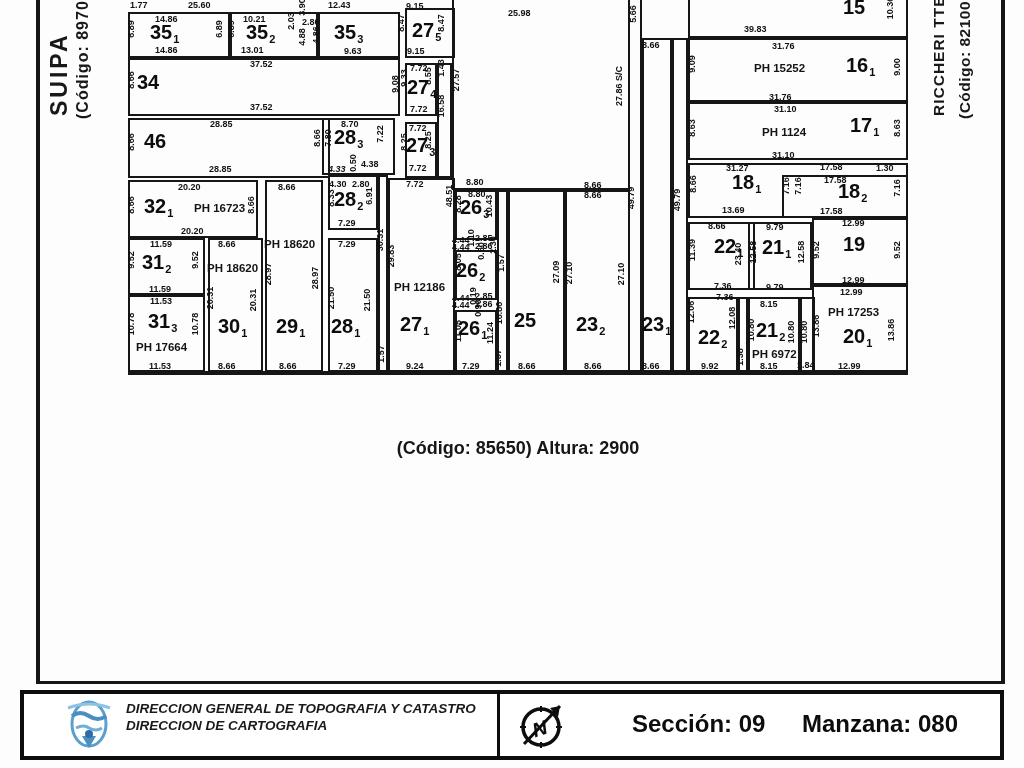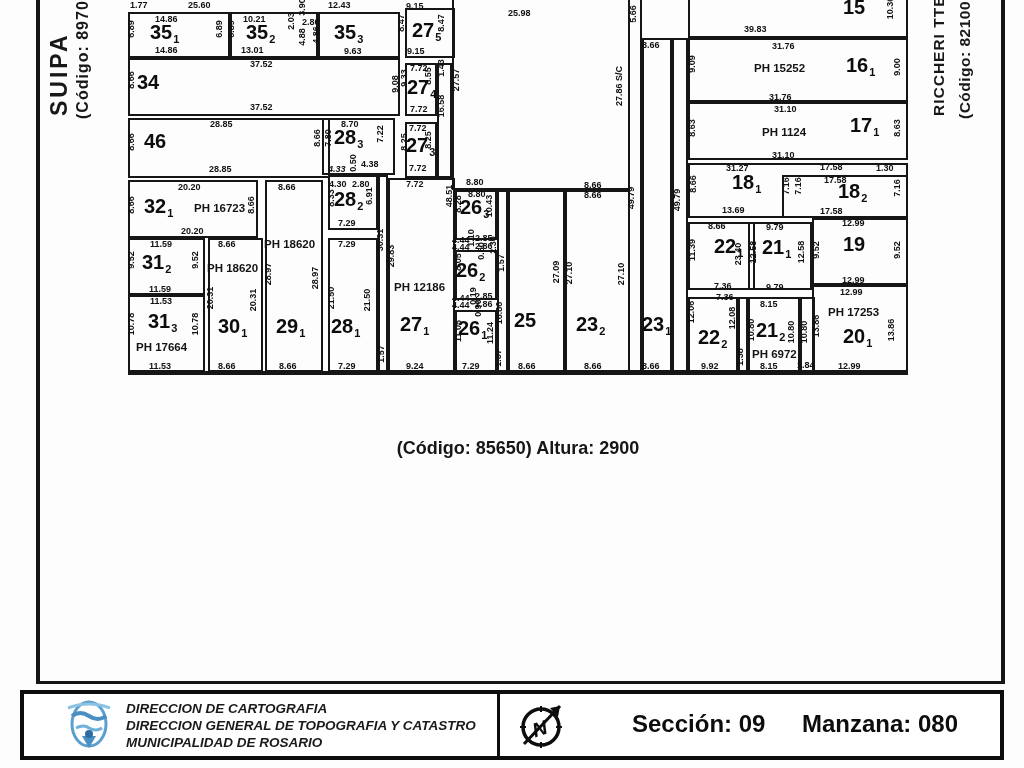--- a/index.html
+++ b/index.html
@@ -308,23 +308,22 @@
       <svg width="54" height="56" viewBox="0 0 54 56">
         <ellipse cx="27" cy="26" rx="17" ry="22" fill="none" stroke="#5aa0cf" stroke-width="3"></ellipse>
         <path d="M10 18 Q18 12 27 18 Q36 24 44 18" fill="none" stroke="#4a8fc0" stroke-width="4"></path>
         <path d="M14 30 Q22 26 27 30 Q34 34 40 30" fill="none" stroke="#6fb0da" stroke-width="3"></path>
         <path d="M20 38 L27 50 L34 38 Z" fill="#4a8fc0"></path>
         <circle cx="27" cy="36" r="4" fill="#2e6da4"></circle>
         <path d="M6 10 Q27 2 48 10" fill="none" stroke="#8cc2e2" stroke-width="3"></path>
       </svg>
     </span>
     <div id="org-block">
+      <div>DIRECCION GENERAL DE TOPOGRAFIA Y CATASTRO</div>
       <div>DIRECCION DE CARTOGRAFIA</div>
-      <div>DIRECCION GENERAL DE TOPOGRAFIA Y CATASTRO</div>
-      <div>MUNICIPALIDAD DE ROSARIO</div>
     </div>
     <div id="footer-divider"></div>
     <span id="compass">
       <svg width="54" height="54" viewBox="0 0 54 54">
         <circle cx="27" cy="29" r="18" fill="none" stroke="#0d0d0d" stroke-width="3.5"></circle>
         <line x1="10" y1="46" x2="46" y2="8" stroke="#0d0d0d" stroke-width="3"></line>
         <path d="M46 8 L36 10 L44 19 Z" fill="#0d0d0d"></path>
         <line x1="27" y1="8" x2="27" y2="14" stroke="#0d0d0d" stroke-width="2"></line>
         <line x1="27" y1="44" x2="27" y2="50" stroke="#0d0d0d" stroke-width="2"></line>
         <line x1="6" y1="29" x2="12" y2="29" stroke="#0d0d0d" stroke-width="2"></line>

